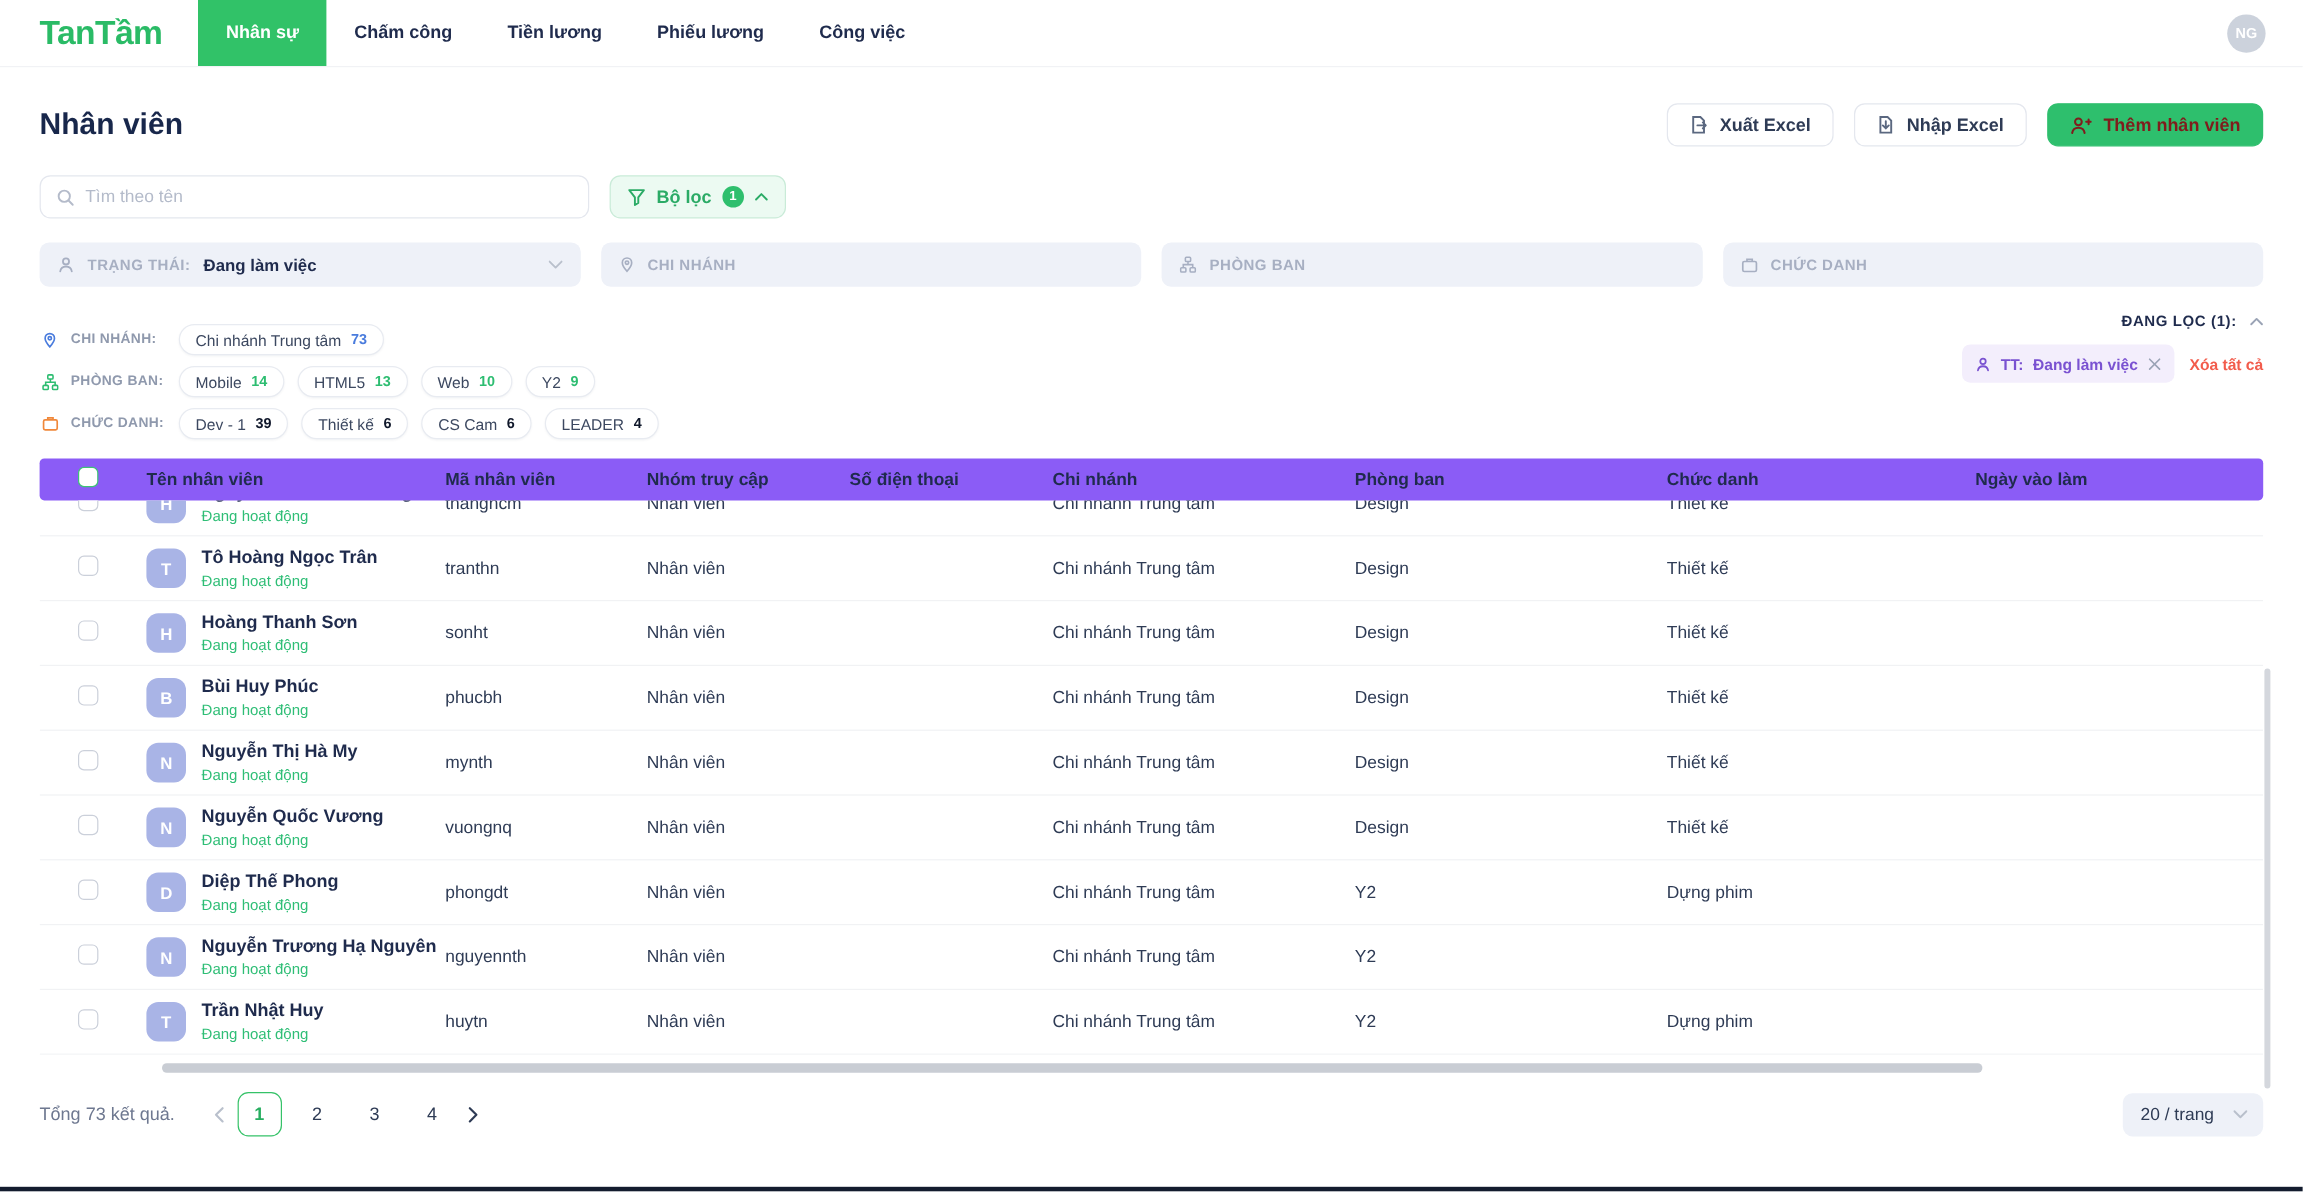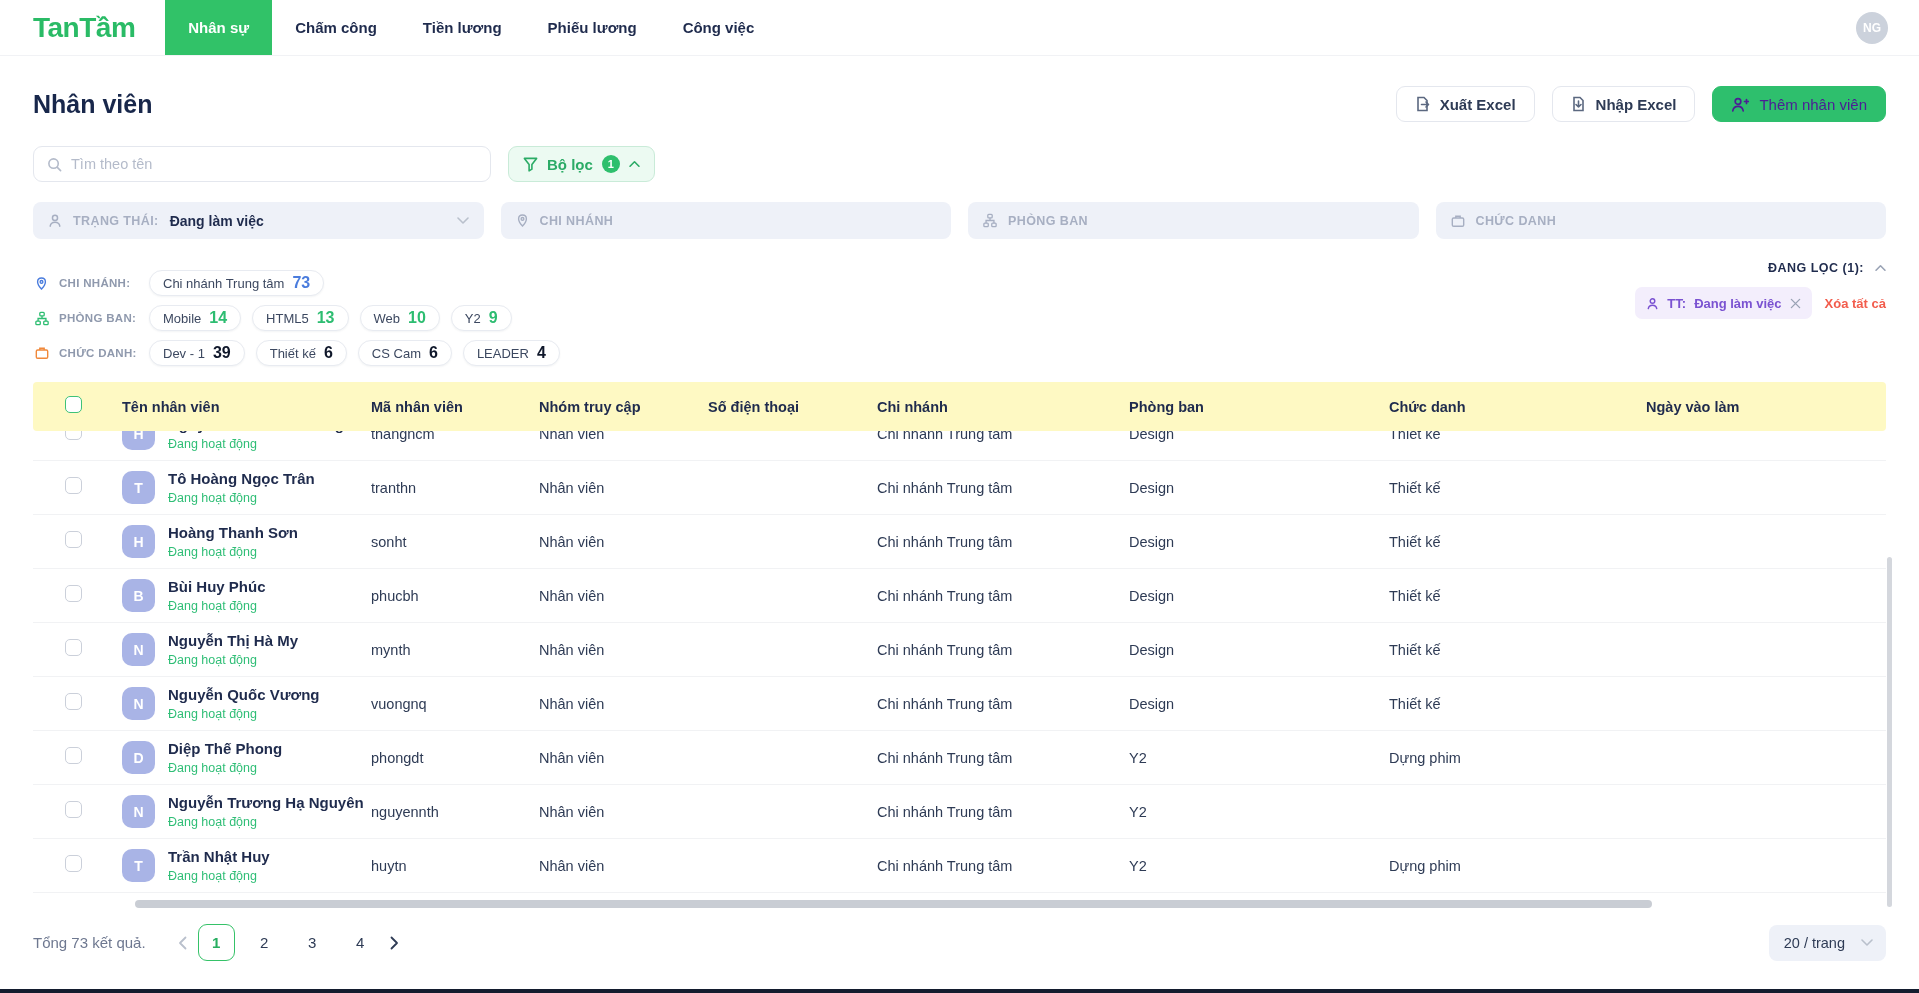--- a/index.html
+++ b/index.html
@@ -13,21 +13,21 @@
   .nav-right { margin-left:auto; display:flex; align-items:center; padding-right:31px; }
   .nav-avatar { width:32px; height:32px; border-radius:50%; background:#ccd2dc; color:#fff; font-size:12px; font-weight:700; display:flex; align-items:center; justify-content:center; }
 
   
   .content { padding:0 33px; }
   .page-head { margin-top:30px; display:flex; align-items:center; justify-content:space-between; }
   .page-title { font-size:25px; font-weight:800; color:#18274b; }
   .head-actions { display:flex; gap:17px; }
   .btn { height:36px; border-radius:9px; border:1px solid #e4e7ee; background:#fff; color:#2e3b55; font-size:15px; font-weight:600; display:inline-flex; align-items:center; gap:10px; padding:0 18px; cursor:pointer; }
   .btn svg { color:#5b6residual880; }
-  .btn-primary { background:#2ebf6d; border-color:#2ebf6d; color:#4c1d95; font-weight:400; }
+  .btn-primary { background:#2ebf6d; border-color:#2ebf6d; color:#7f1d1d; font-weight:700; }
 
   
   .search-row { margin-top:24px; display:flex; gap:17px; }
   .search-box { width:458px; height:36px; border:1px solid #e4e7ee; border-radius:9px; display:flex; align-items:center; gap:9px; padding:16px 13px; color:#b4bbca; background:#fff; }
   .search-box input { border:none; outline:none; flex:1; font-size:14.5px; font-family:inherit; color:#2e3b55; }
   .search-box input::placeholder { color:#b4bbca; }
   .filter-btn { height:36px; border-radius:9px; background:#ecfaf2; border:1px solid #c9ebd8; color:#2bab66; display:flex; align-items:center; gap:9px; padding:0 14px; font-size:15px; font-weight:700; cursor:pointer; }
   .filter-badge { width:18px; height:18px; border-radius:50%; background:#2ebf6d; color:#fff; font-size:11px; font-weight:700; display:flex; align-items:center; justify-content:center; }
 
   
@@ -38,36 +38,36 @@
   .fselect .fvalue { color:#1f2b4d; font-size:14px; font-weight:700; }
   .fselect .fchev { margin-left:auto; color:#b9c0cc; display:flex; }
 
   
   .suggest-area { margin-top:22px; display:flex; justify-content:space-between; align-items:flex-start; }
   .sg-head { display:flex; align-items:center; gap:9px; color:#8f99ad; font-size:12.5px; font-weight:700; letter-spacing:.5px; height:22px; cursor:pointer; }
   .sg-row { display:flex; align-items:center; margin-top:9px; }
   .sg-ic { width:17px; display:flex; justify-content:center; margin-right:9px; }
   .sg-label { color:#8f99ad; font-size:11.5px; font-weight:700; letter-spacing:.3px; min-width:86px; margin-right:4px; }
   .chip { height:26px; border:1px solid #e8ebf1; border-radius:14px; background:#fff; padding:0 13px; display:inline-flex; align-items:center; gap:8px; font-size:13px; color:#3c4860; box-shadow:0 1px 2px rgba(20,30,60,.05); margin-right:11px; cursor:pointer; }
-  .cnt { font-weight:700; font-size:16px; }
+  .cnt { font-weight:700; font-size:12px; }
   .c-blue { color:#4a7cdd; } .c-green { color:#2dbd71; } .c-orange { color:#0f172a; }
   .ic-blue { color:#4a7cdd; } .ic-green { color:#2dbd71; } .ic-orange { color:#f0883a; } .ic-purple { color:#8a5cd6; } .ic-grey { color:#9aa3b5; }
 
   .filtering { text-align:right; }
   .filtering-head { display:flex; align-items:center; justify-content:flex-end; gap:11px; color:#1f2b4d; font-size:12.5px; font-weight:700; letter-spacing:.5px; cursor:pointer; }
   .filtering-head .fh-chev { color:#9aa3b5; display:flex; }
   .tag-row { margin-top:12px; display:flex; align-items:center; gap:13px; }
   .ftag { background:#f3eefc; border-radius:7px; height:27px; padding:16px 11px; display:flex; align-items:center; gap:8px; color:#7a52d1; font-weight:700; font-size:13px; cursor:pointer;justify-content:center; }
   .ftag .tag-x { color:#9aa3b5; display:flex; cursor:pointer; }
   .clear-all { color:#f25c4c; font-weight:700; font-size:13px; cursor:pointer; }
 
   
   .table { margin-top:16px; }
   .grid-cols { display:grid; grid-template-columns:89px 249px 168px 169px 169px 252px 260px 257px 1fr; align-items:center; }
-  .thead { background:#fef9c3; height:49px; border-radius:4px; }
+  .thead { background:#8b5cf6; height:35px; border-radius:4px; }
   .th { font-size:14.5px; font-weight:700; color:#1f2b4d; }
   .cb-cell { padding-left:32px; }
   .cb { width:17px; height:17px; border:1.5px solid #cbd0da; border-radius:5px; background:#fff; display:inline-block; cursor:pointer; }
   .cb.head { border-color:#3ec277; }
   .tbody { overflow:hidden; }
   .trow { height:54px; border-bottom:1px solid #f1f2f4; cursor:pointer; }
   .trow.clipped { margin-top:-24px; }
   .name-cell { display:flex; align-items:center; gap:13px; }
   .avatar { width:33px; height:33px; min-width:33px; border-radius:10px; background:#a9b4e6; color:#fff; font-weight:700; font-size:14px; display:flex; align-items:center; justify-content:center; }
   .ename { font-size:15px; font-weight:700; color:#1f2b4d; white-space:nowrap; }

